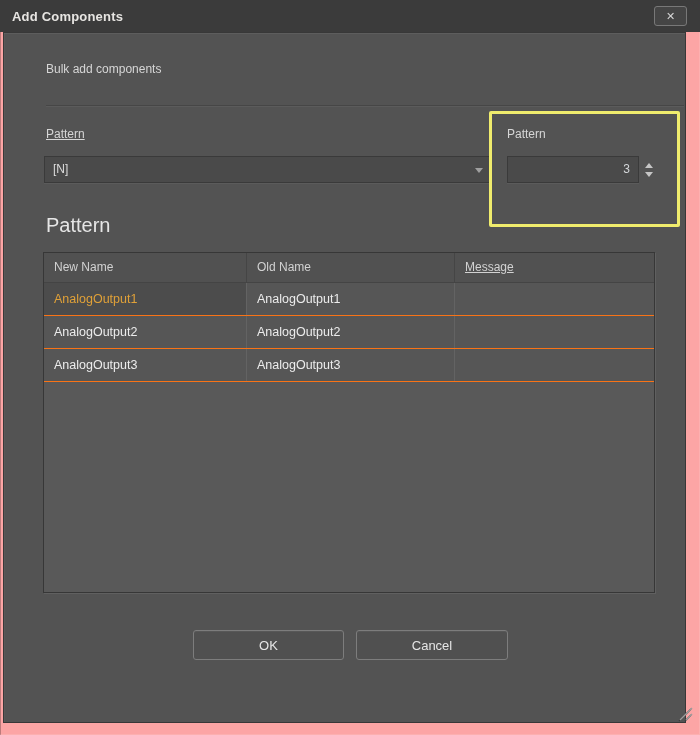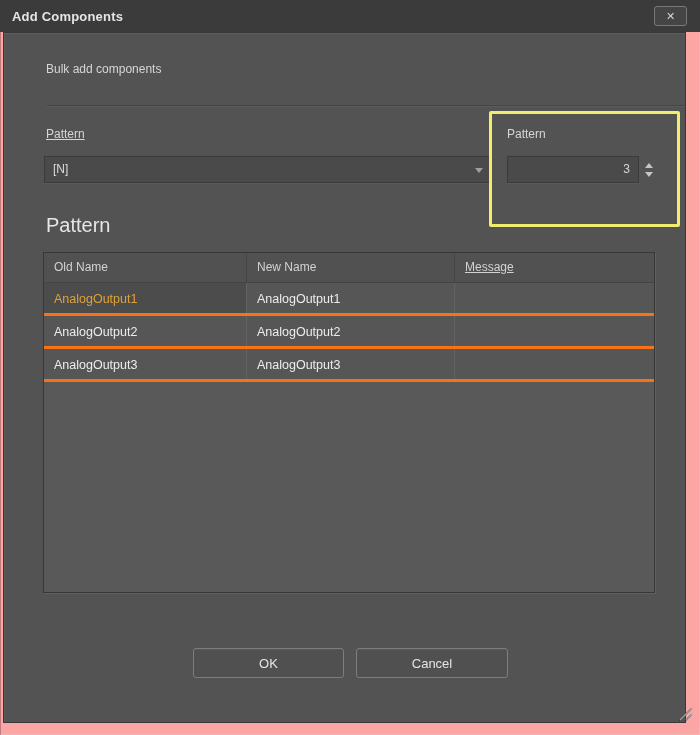--- a/index.html
+++ b/index.html
@@ -78,32 +78,32 @@
     box-shadow:1px 1px 0 rgba(255,255,255,0.08);
     overflow:hidden;
   }
   .tr{display:grid;grid-template-columns:203px 208px 1fr;}
   .thead{height:30px;background:#515151;border-bottom:1px solid #444444;}
   .th{
     font-size:12px;color:#d2d2d2;line-height:29px;padding-left:10px;
     border-right:1px solid #454545;
   }
   .th:last-child{border-right:none;text-decoration:underline;}
-  .trow{height:33px;border-bottom:3px solid #f97316;background:#565656;}
+  .trow{height:33px;border-bottom:1px solid #f97316;background:#565656;}
   .td{
     font-size:12.5px;color:#ececec;line-height:32px;padding-left:10px;
     border-right:1px solid #636363;white-space:nowrap;overflow:hidden;
   }
   .td:last-child{border-right:none;}
   .td.selected-cell{background:#4c4c4c;color:#E0A138;}
   .table-empty{height:211px;background:#595959;}
 
   
   .btn{
-    position:absolute;top:615px;height:30px;background:#505050;
+    position:absolute;top:597px;height:30px;background:#505050;
     border:1px solid #7d7d7d;border-radius:3px;color:#e5e5e5;font-size:13px;
     text-align:center;cursor:pointer;box-shadow:inset 0 1px 0 rgba(255,255,255,0.05);
     padding:0;
   }
   .btn-ok{left:189px;width:151px;}
   .btn-cancel{left:352px;width:152px;}
 
   
   .grip{position:absolute;left:666px;top:668px;width:24px;height:22px;cursor:nwse-resize;}
 </style>
@@ -138,22 +138,22 @@
       <span class="tri-up"></span>
       <span class="tri-down"></span>
     </div>
 
     <div class="highlight-box"></div>
 
     <div class="preview-heading">Pattern</div>
 
     <div class="table">
       <div class="tr thead">
+        <div class="th">New Name</div>
         <div class="th">Old Name</div>
-        <div class="th">New Name</div>
         <div class="th">Message</div>
       </div>
 
       <div class="tr trow">
         <div class="td selected-cell">AnalogOutput1</div>
         <div class="td">AnalogOutput1</div>
         <div class="td"></div>
       </div>
 
       <div class="tr trow">

